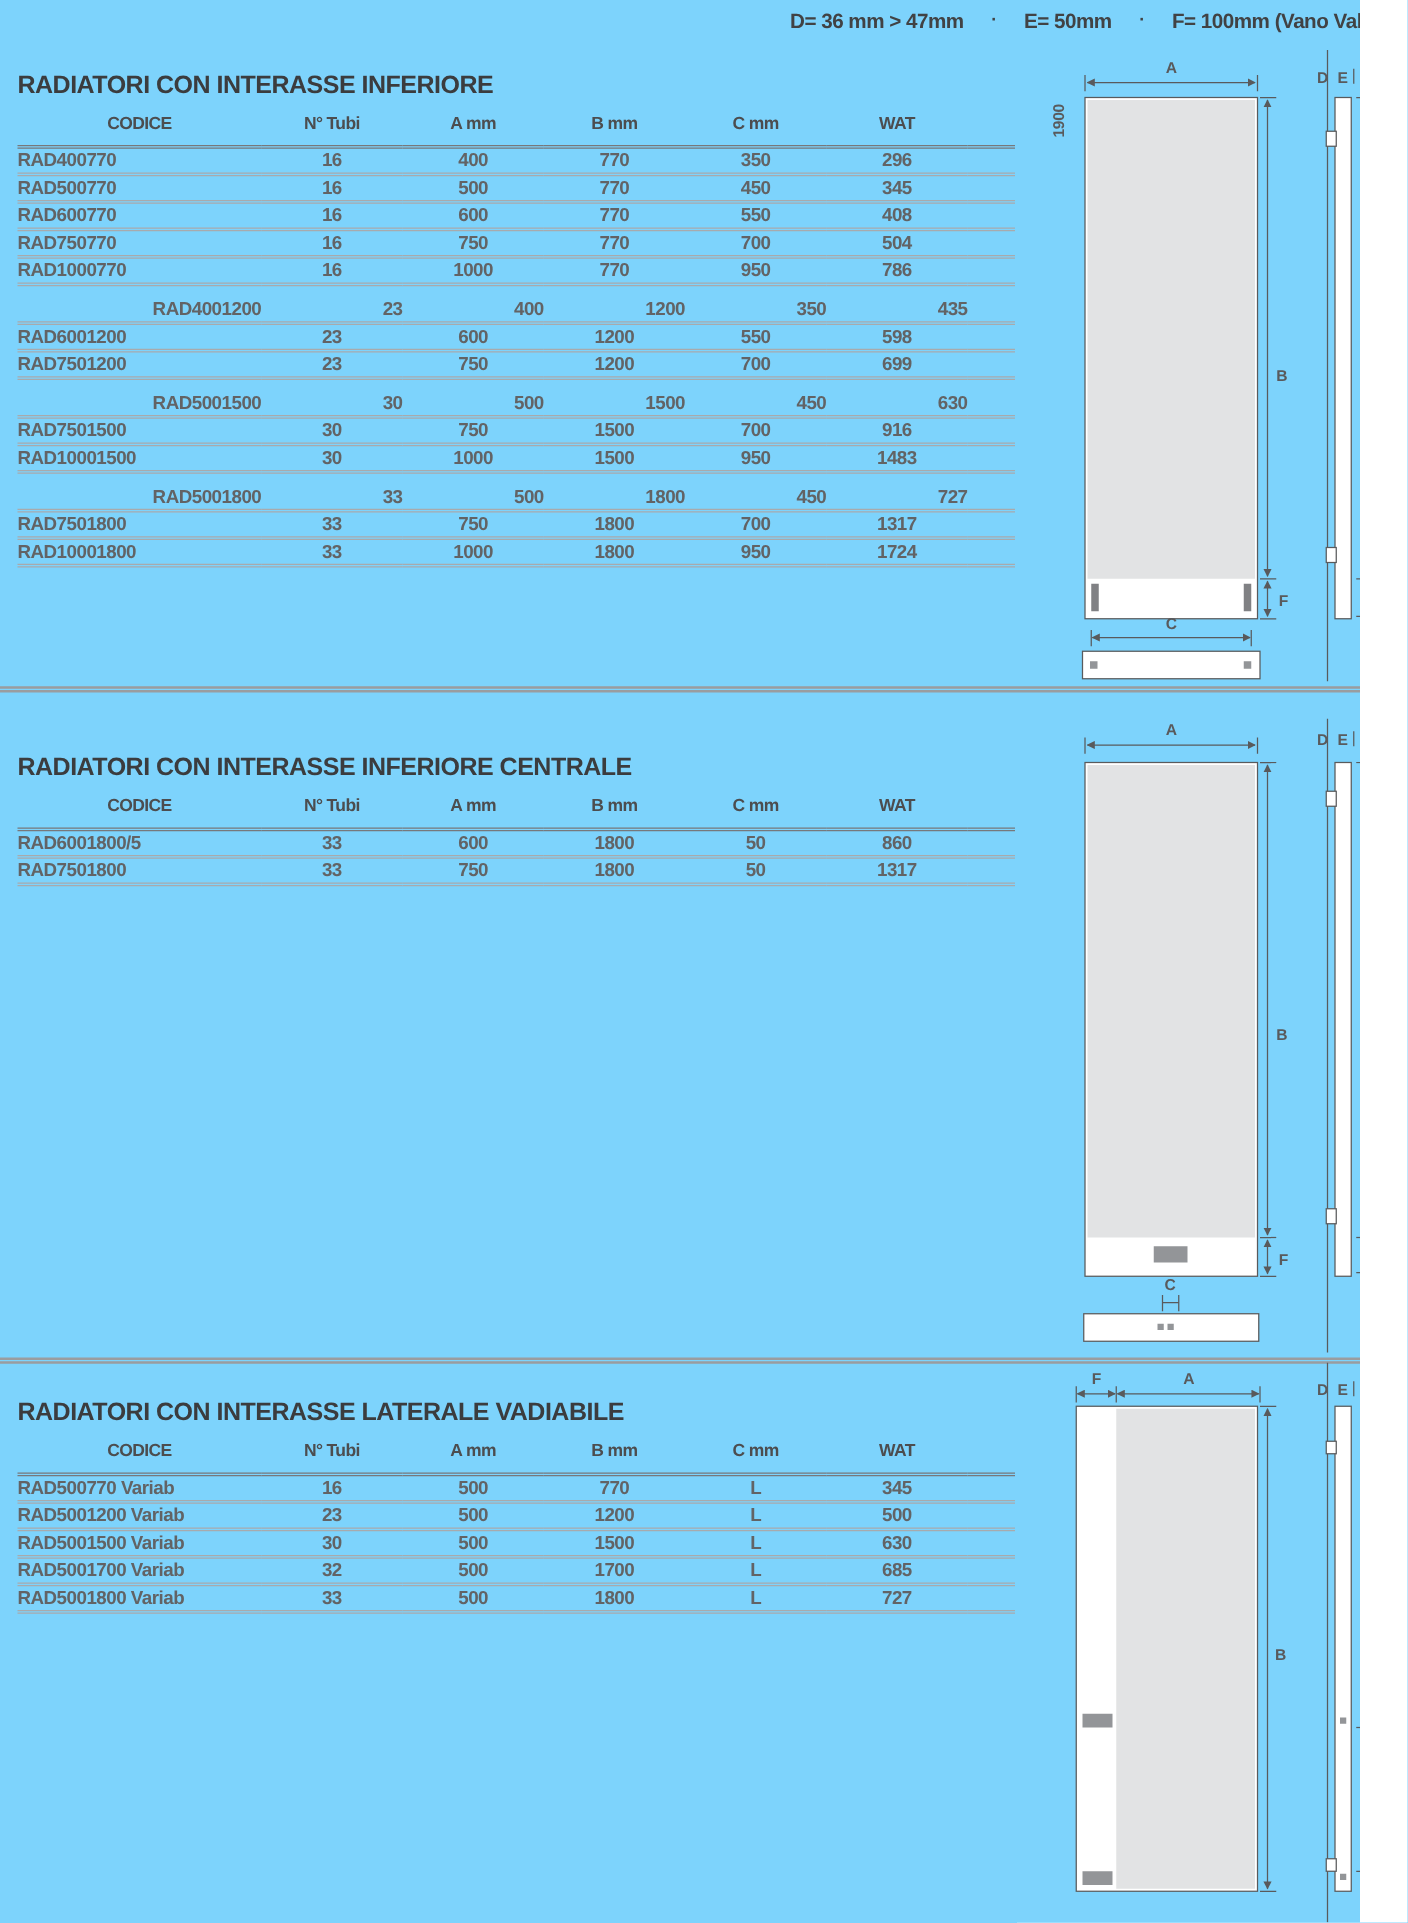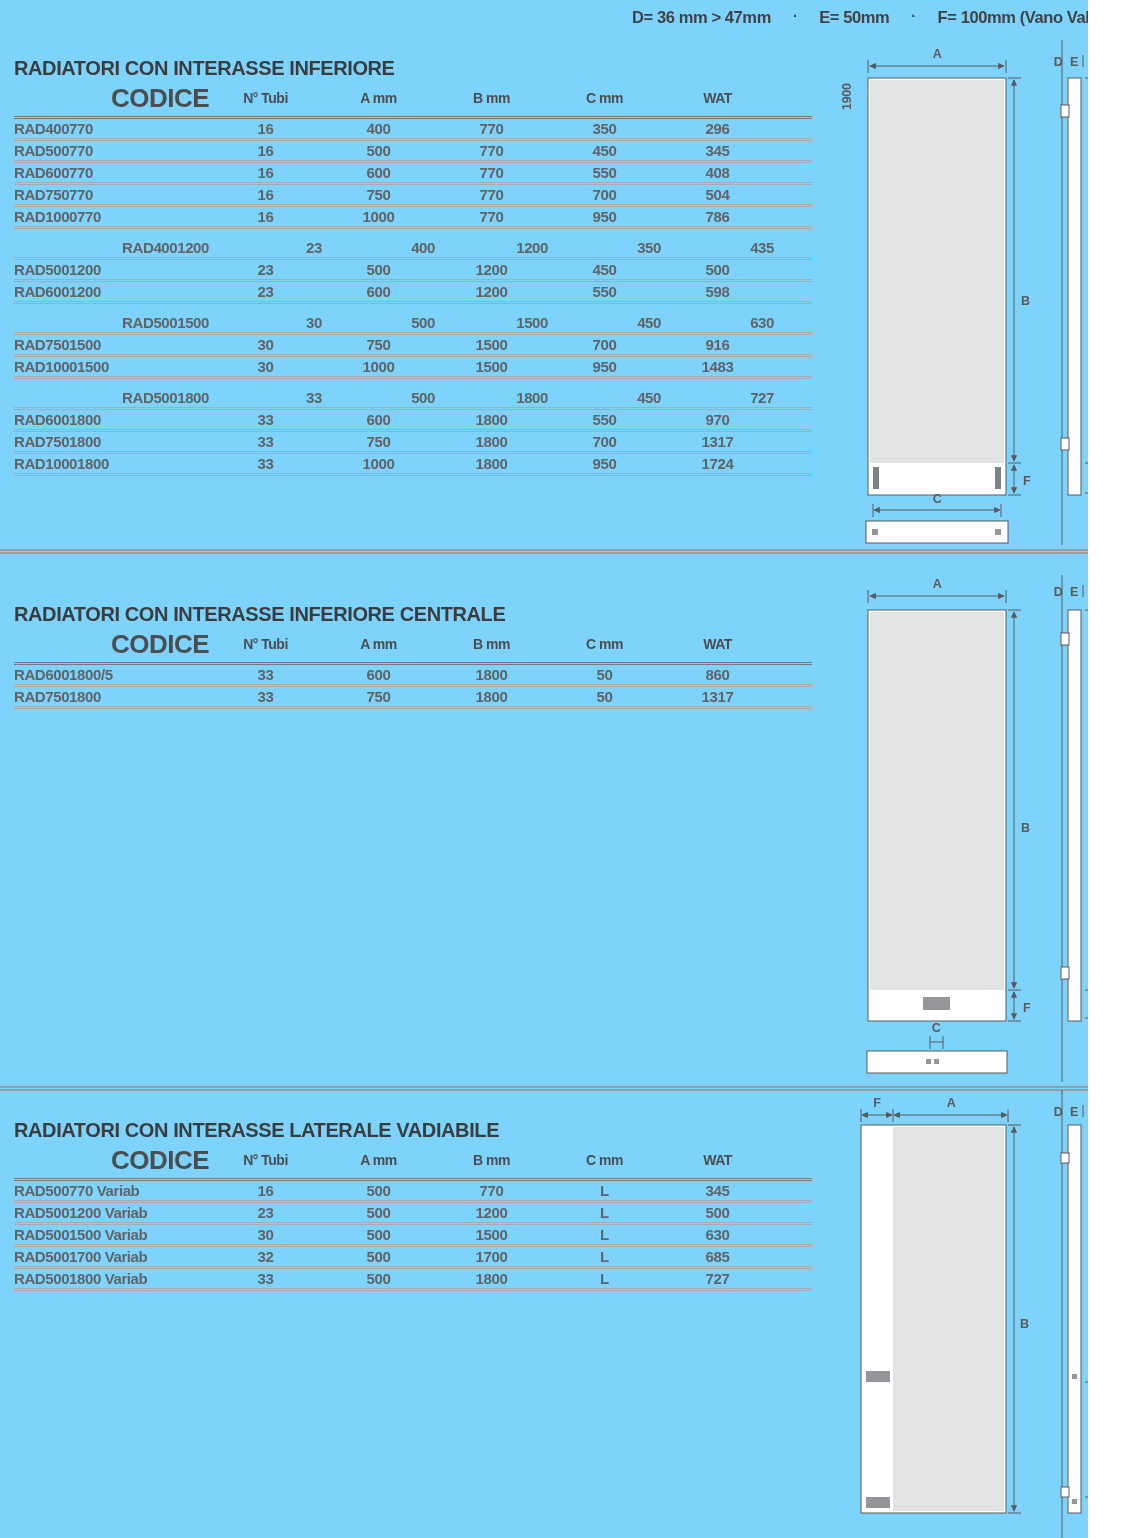--- a/index.html
+++ b/index.html
@@ -13,21 +13,21 @@
 
   
   .hdiv{position:absolute;left:0;width:1126px;height:0;border-top:5px double #9a9c9f;}
 
   
   .spec{position:absolute;left:14px;width:800px;}
   .sec-title{font-size:20px;font-weight:bold;letter-spacing:-0.4px;color:#3b3c3e;line-height:20px;margin-bottom:2px;}
   table.spec-table{border-collapse:collapse;width:798px;table-layout:fixed;}
   table.spec-table th{height:36px;vertical-align:middle;font-weight:bold;color:#4c4d4f;
     border-bottom:3px double #77787b;letter-spacing:-0.5px;padding:0;}
-  th.codice{font-size:26px;text-align:right;padding-left:2px;}
+  th.codice{font-size:14px;text-align:center;padding-left:2px;}
   th.num{font-size:14px;text-align:center;}
   table.spec-table td{height:19px;line-height:19px;vertical-align:middle;font-size:15px;font-weight:bold;
     color:#626365;border-bottom:3px double #a8aaad;letter-spacing:-0.4px;padding:0;white-space:nowrap;}
   td.code{text-align:left;padding-left:2px;}
   td.num{text-align:center;}
   tr.gstart td{padding-top:9px;text-align:right;}
 
   
   .diag{position:absolute;}
   svg line{stroke:#595a5c;stroke-width:1;}
@@ -122,37 +122,37 @@
           <tr class="gstart">
             <td class="code">RAD4001200</td>
             <td class="num">23</td>
             <td class="num">400</td>
             <td class="num">1200</td>
             <td class="num">350</td>
             <td class="num">435</td>
             <td></td>
           </tr>
           <tr>
-            <td class="code">RAD5001200</td>
-            <td class="num">23</td>
-            <td class="num">500</td>
-            <td class="num">1200</td>
-            <td class="num">450</td>
-            <td class="num">500</td>
-            <td></td>
-          </tr>
-          <tr>
             <td class="code">RAD6001200</td>
             <td class="num">23</td>
             <td class="num">600</td>
             <td class="num">1200</td>
             <td class="num">550</td>
             <td class="num">598</td>
             <td></td>
           </tr>
+          <tr>
+            <td class="code">RAD7501200</td>
+            <td class="num">23</td>
+            <td class="num">750</td>
+            <td class="num">1200</td>
+            <td class="num">700</td>
+            <td class="num">699</td>
+            <td></td>
+          </tr>
           <tr class="gstart">
             <td class="code">RAD5001500</td>
             <td class="num">30</td>
             <td class="num">500</td>
             <td class="num">1500</td>
             <td class="num">450</td>
             <td class="num">630</td>
             <td></td>
           </tr>
           <tr>
@@ -173,29 +173,20 @@
             <td class="num">1483</td>
             <td></td>
           </tr>
           <tr class="gstart">
             <td class="code">RAD5001800</td>
             <td class="num">33</td>
             <td class="num">500</td>
             <td class="num">1800</td>
             <td class="num">450</td>
             <td class="num">727</td>
-            <td></td>
-          </tr>
-          <tr>
-            <td class="code">RAD6001800</td>
-            <td class="num">33</td>
-            <td class="num">600</td>
-            <td class="num">1800</td>
-            <td class="num">550</td>
-            <td class="num">970</td>
             <td></td>
           </tr>
           <tr>
             <td class="code">RAD7501800</td>
             <td class="num">33</td>
             <td class="num">750</td>
             <td class="num">1800</td>
             <td class="num">700</td>
             <td class="num">1317</td>
             <td></td>

